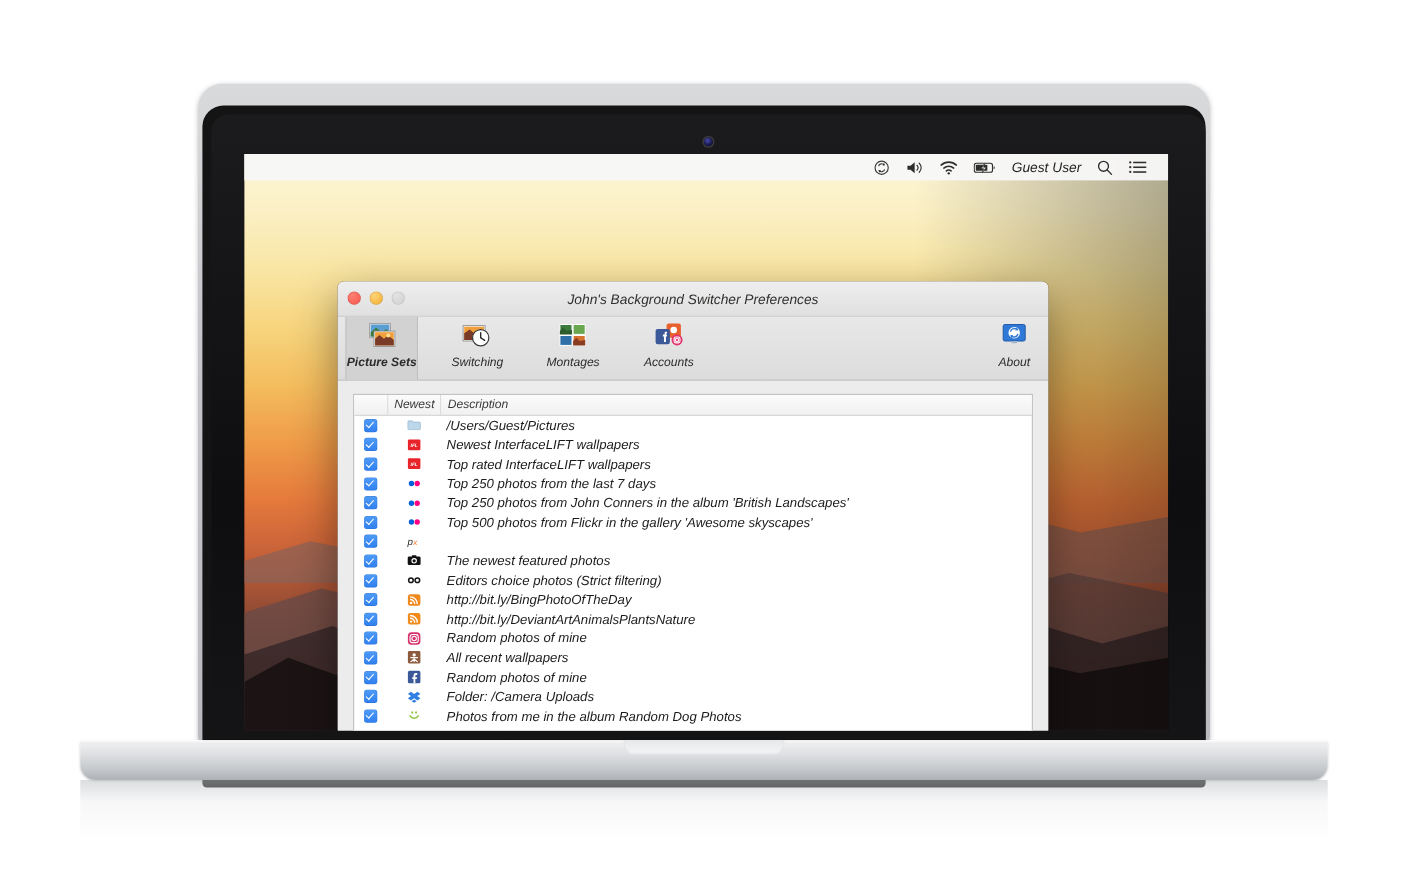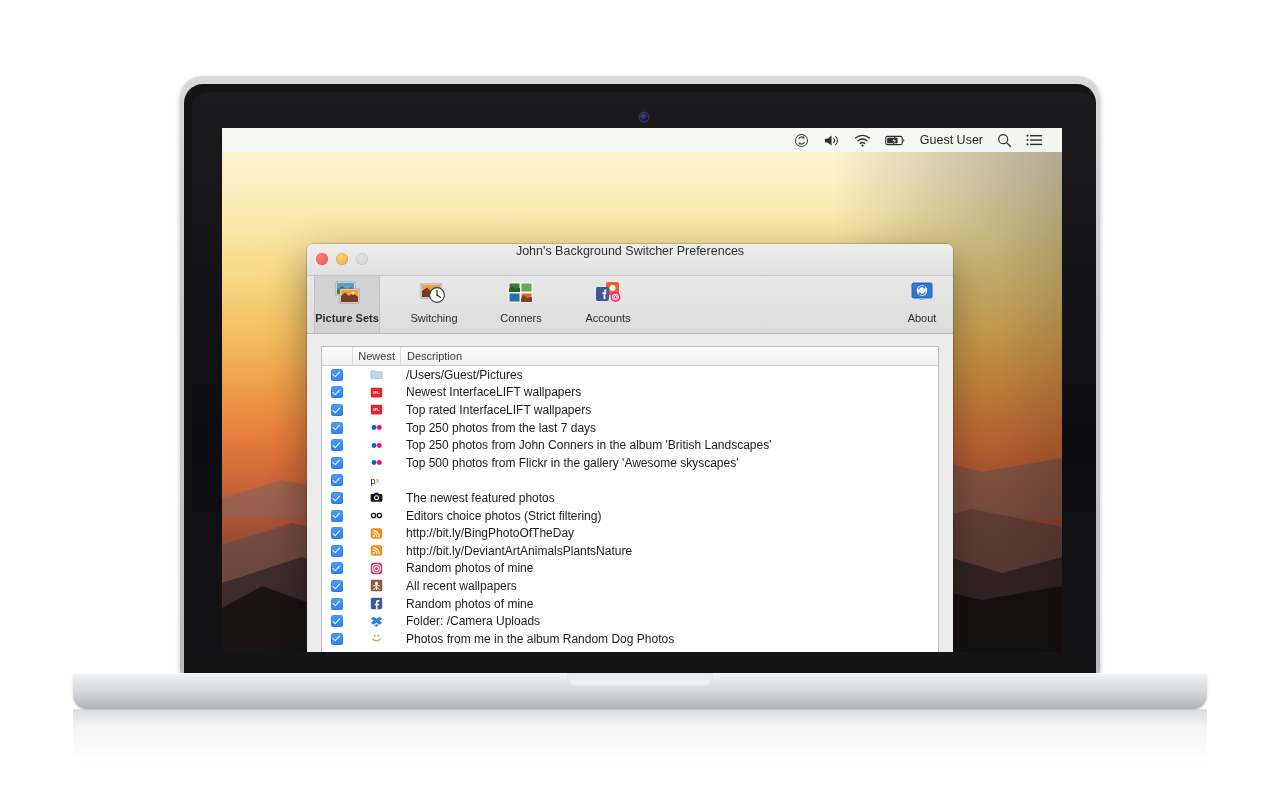--- a/index.html
+++ b/index.html
@@ -26,25 +26,26 @@
     top: 76px;
     width: 920px;
     height: 600px;
     background: linear-gradient(180deg, #d9dadc 0%, #c3c5c8 40%, #b9bbbe 100%);
     border-radius: 22px 22px 6px 6px;
     box-shadow: 0 2px 5px rgba(0,0,0,0.25);
   }
   .lid-inner {
     position: absolute;
     left: 4px;
-    top: 8px;
+    top: 20px;
     width: 912px;
     height: 620px;
     background: #141414;
     border-radius: 19px 19px 4px 4px;
+    font-style: italic;
   }
   .bezel {
     position: absolute;
     left: 8px;
     top: 8px;
     width: 904px;
     height: 584px;
     background: linear-gradient(180deg, #1b1b1d 0%, #0e0e10 60%, #151517 100%);
     border-radius: 16px 16px 3px 3px;
   }
@@ -139,21 +140,21 @@
     display: flex;
     flex-direction: column;
   }
   .titlebar {
     position: relative;
     height: 31px;
     flex: 0 0 auto;
     background: linear-gradient(180deg, #eeeeee 0%, #e0e0e0 100%);
     border-bottom: 1px solid #c6c6c6;
     display: flex;
-    align-items: flex-start;
+    align-items: center;
   }
   .lights { position: absolute; left: 9px; top: 9px; display: flex; gap: 8px; }
   .light { width: 12px; height: 12px; border-radius: 50%; }
   .light.red    { background: radial-gradient(circle at 35% 30%, #ff8074, #f5544a); box-shadow: inset 0 0 0 0.5px rgba(0,0,0,0.18); }
   .light.yellow { background: radial-gradient(circle at 35% 30%, #ffd479, #f1ac2b); box-shadow: inset 0 0 0 0.5px rgba(0,0,0,0.18); }
   .light.gray   { background: radial-gradient(circle at 35% 30%, #e2e2e2, #cfcfcf); box-shadow: inset 0 0 0 0.5px rgba(0,0,0,0.12); }
   .wintitle {
     width: 100%;
     text-align: center;
     font-size: 12.5px;
@@ -394,21 +395,21 @@
                 <div class="tbicon">
                   <svg width="32" height="30" viewBox="0 0 32 30">
                     <rect x="4" y="3" width="11" height="9" fill="#3d7a3d" stroke="#ffffff" stroke-width="0.9"></rect>
                     <rect x="16" y="3" width="11" height="9" fill="#6aa84f" stroke="#ffffff" stroke-width="0.9"></rect>
                     <rect x="4" y="13" width="11" height="9" fill="#2f6fa8" stroke="#ffffff" stroke-width="0.9"></rect>
                     <rect x="16" y="13" width="11" height="9" fill="#d4722e" stroke="#ffffff" stroke-width="0.9"></rect>
                     <path d="M4 9 L7 6 L10 9 L15 8 L15 12 L4 12 Z" fill="#2c5c2c"></path>
                     <path d="M16 18 L19 15 L22 18 L27 17 L27 22 L16 22 Z" fill="#8a3c22"></path>
                   </svg>
                 </div>
-                <div class="tblabel">Conners</div>
+                <div class="tblabel">Montages</div>
               </div>
 
               <div class="tbitem">
                 <div class="tbicon">
                   <svg width="32" height="30" viewBox="0 0 32 30">
                     <rect x="14" y="2" width="13" height="13" rx="2" fill="#e8602c"></rect>
                     <circle cx="20.5" cy="8" r="3" fill="#ffffff"></circle>
                     <rect x="4" y="7" width="13" height="14" rx="2" fill="#3b5998"></rect>
                     <path d="M12.2 12.2 L12.2 10.6 Q12.2 9.6 13.4 9.6 L14.4 9.6 L14.4 11.2 L13.7 11.2 Q13.4 11.2 13.4 11.6 L13.4 12.2 L14.4 12.2 L14.2 13.9 L13.4 13.9 L13.4 19 L11.6 19 L11.6 13.9 L10.6 13.9 L10.6 12.2 Z" fill="#ffffff"></path>
                     <circle cx="23.5" cy="17" r="5" fill="#e1306c"></circle>

